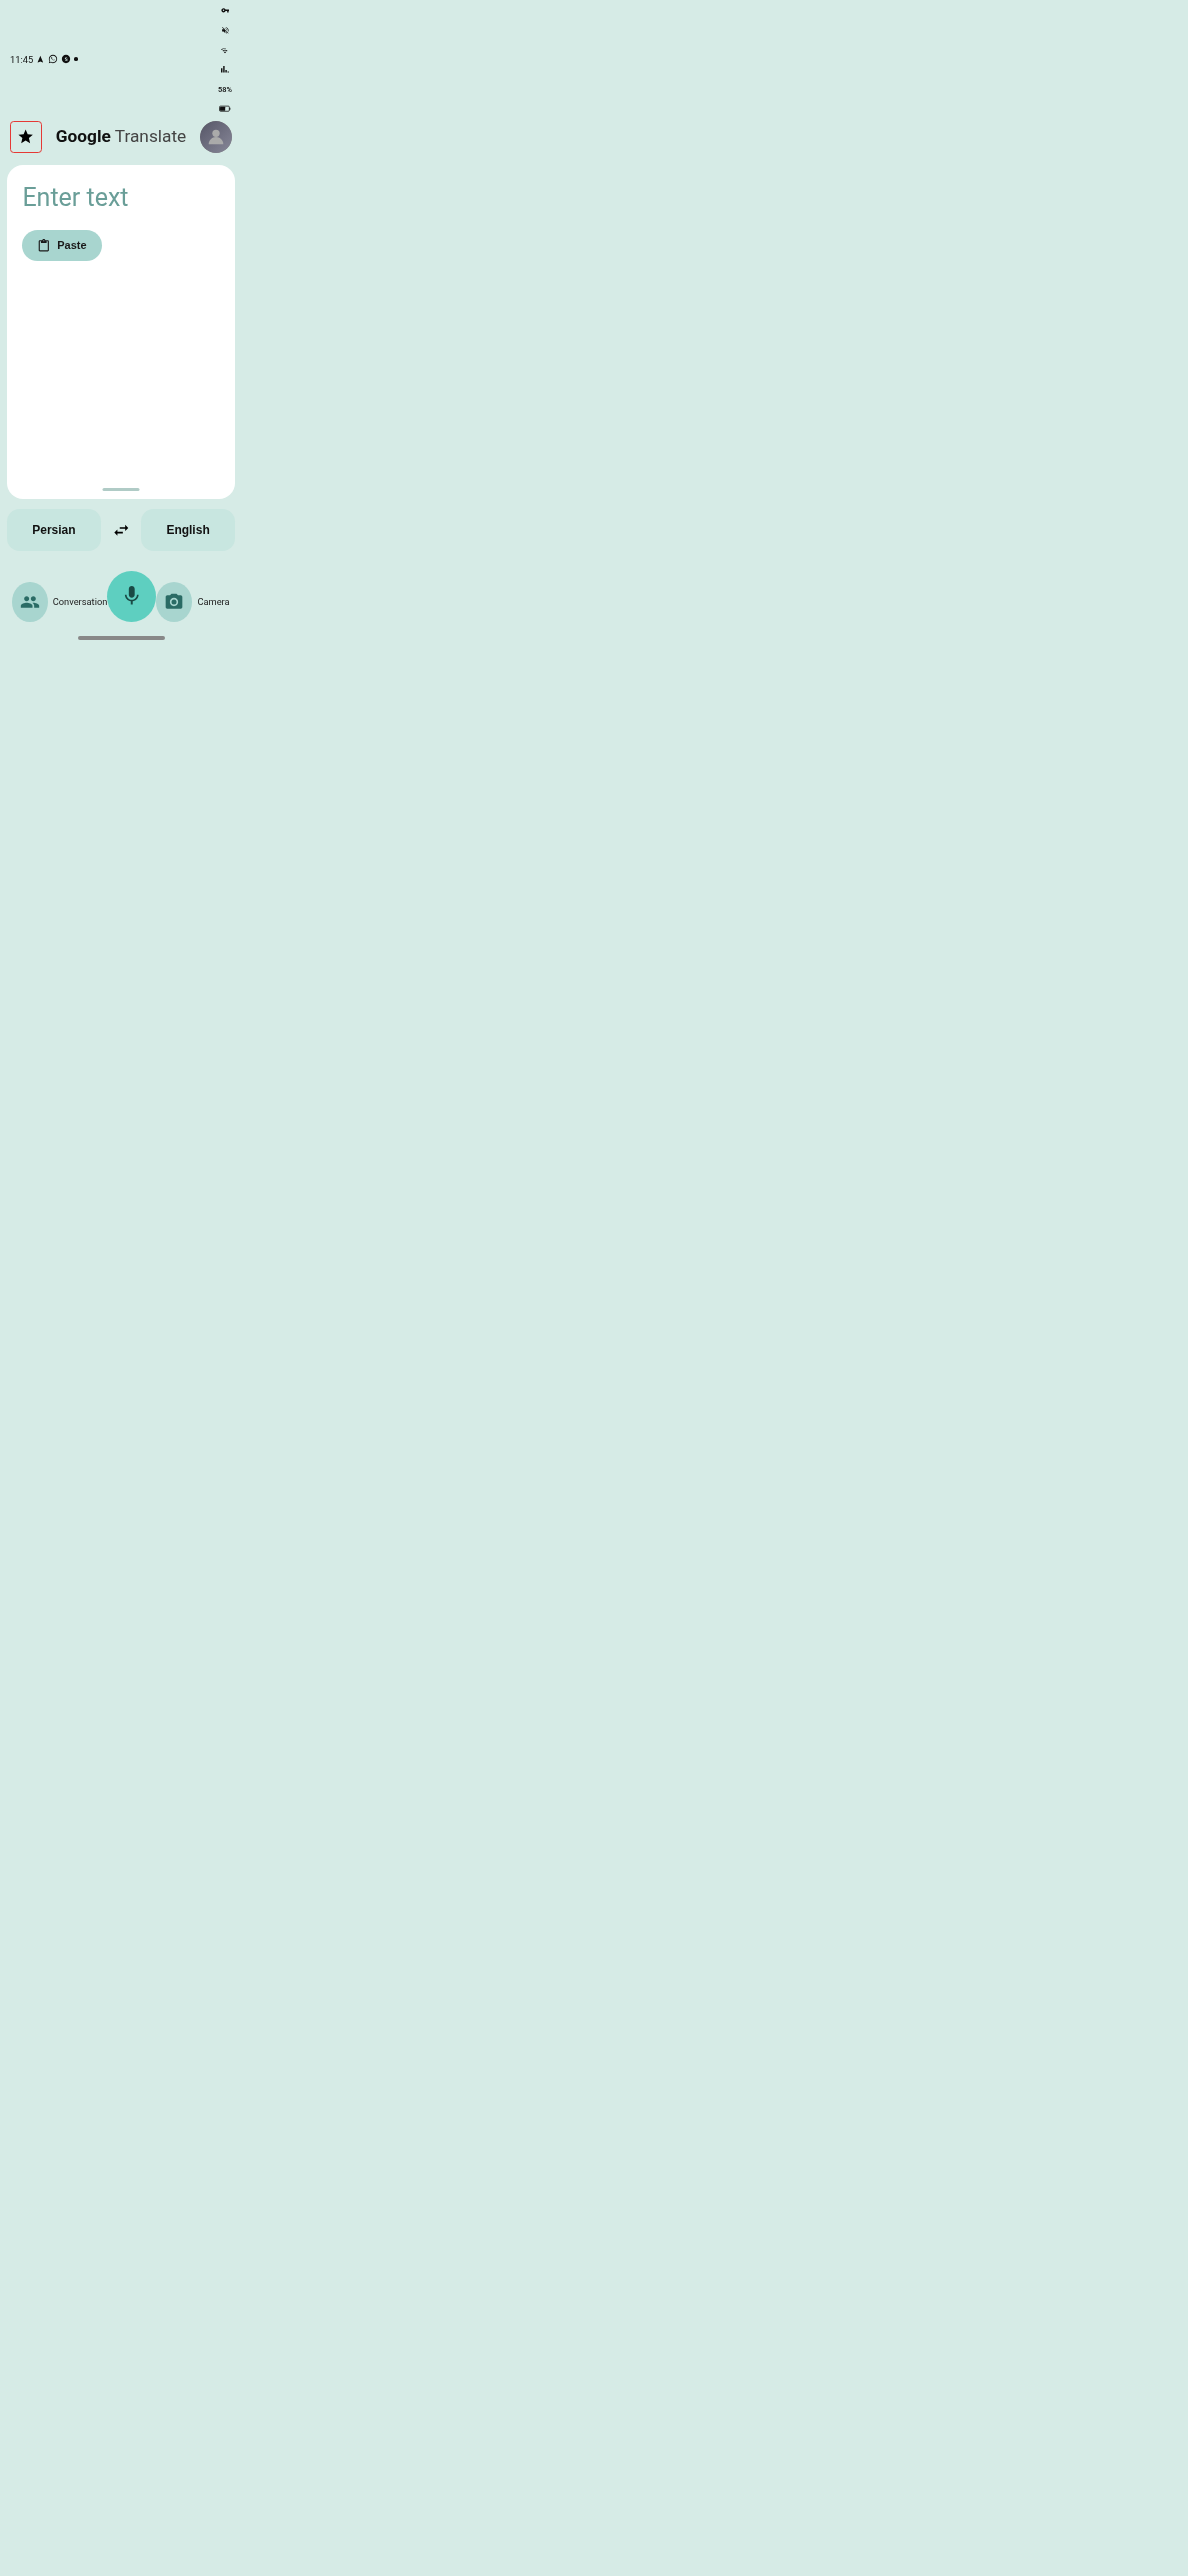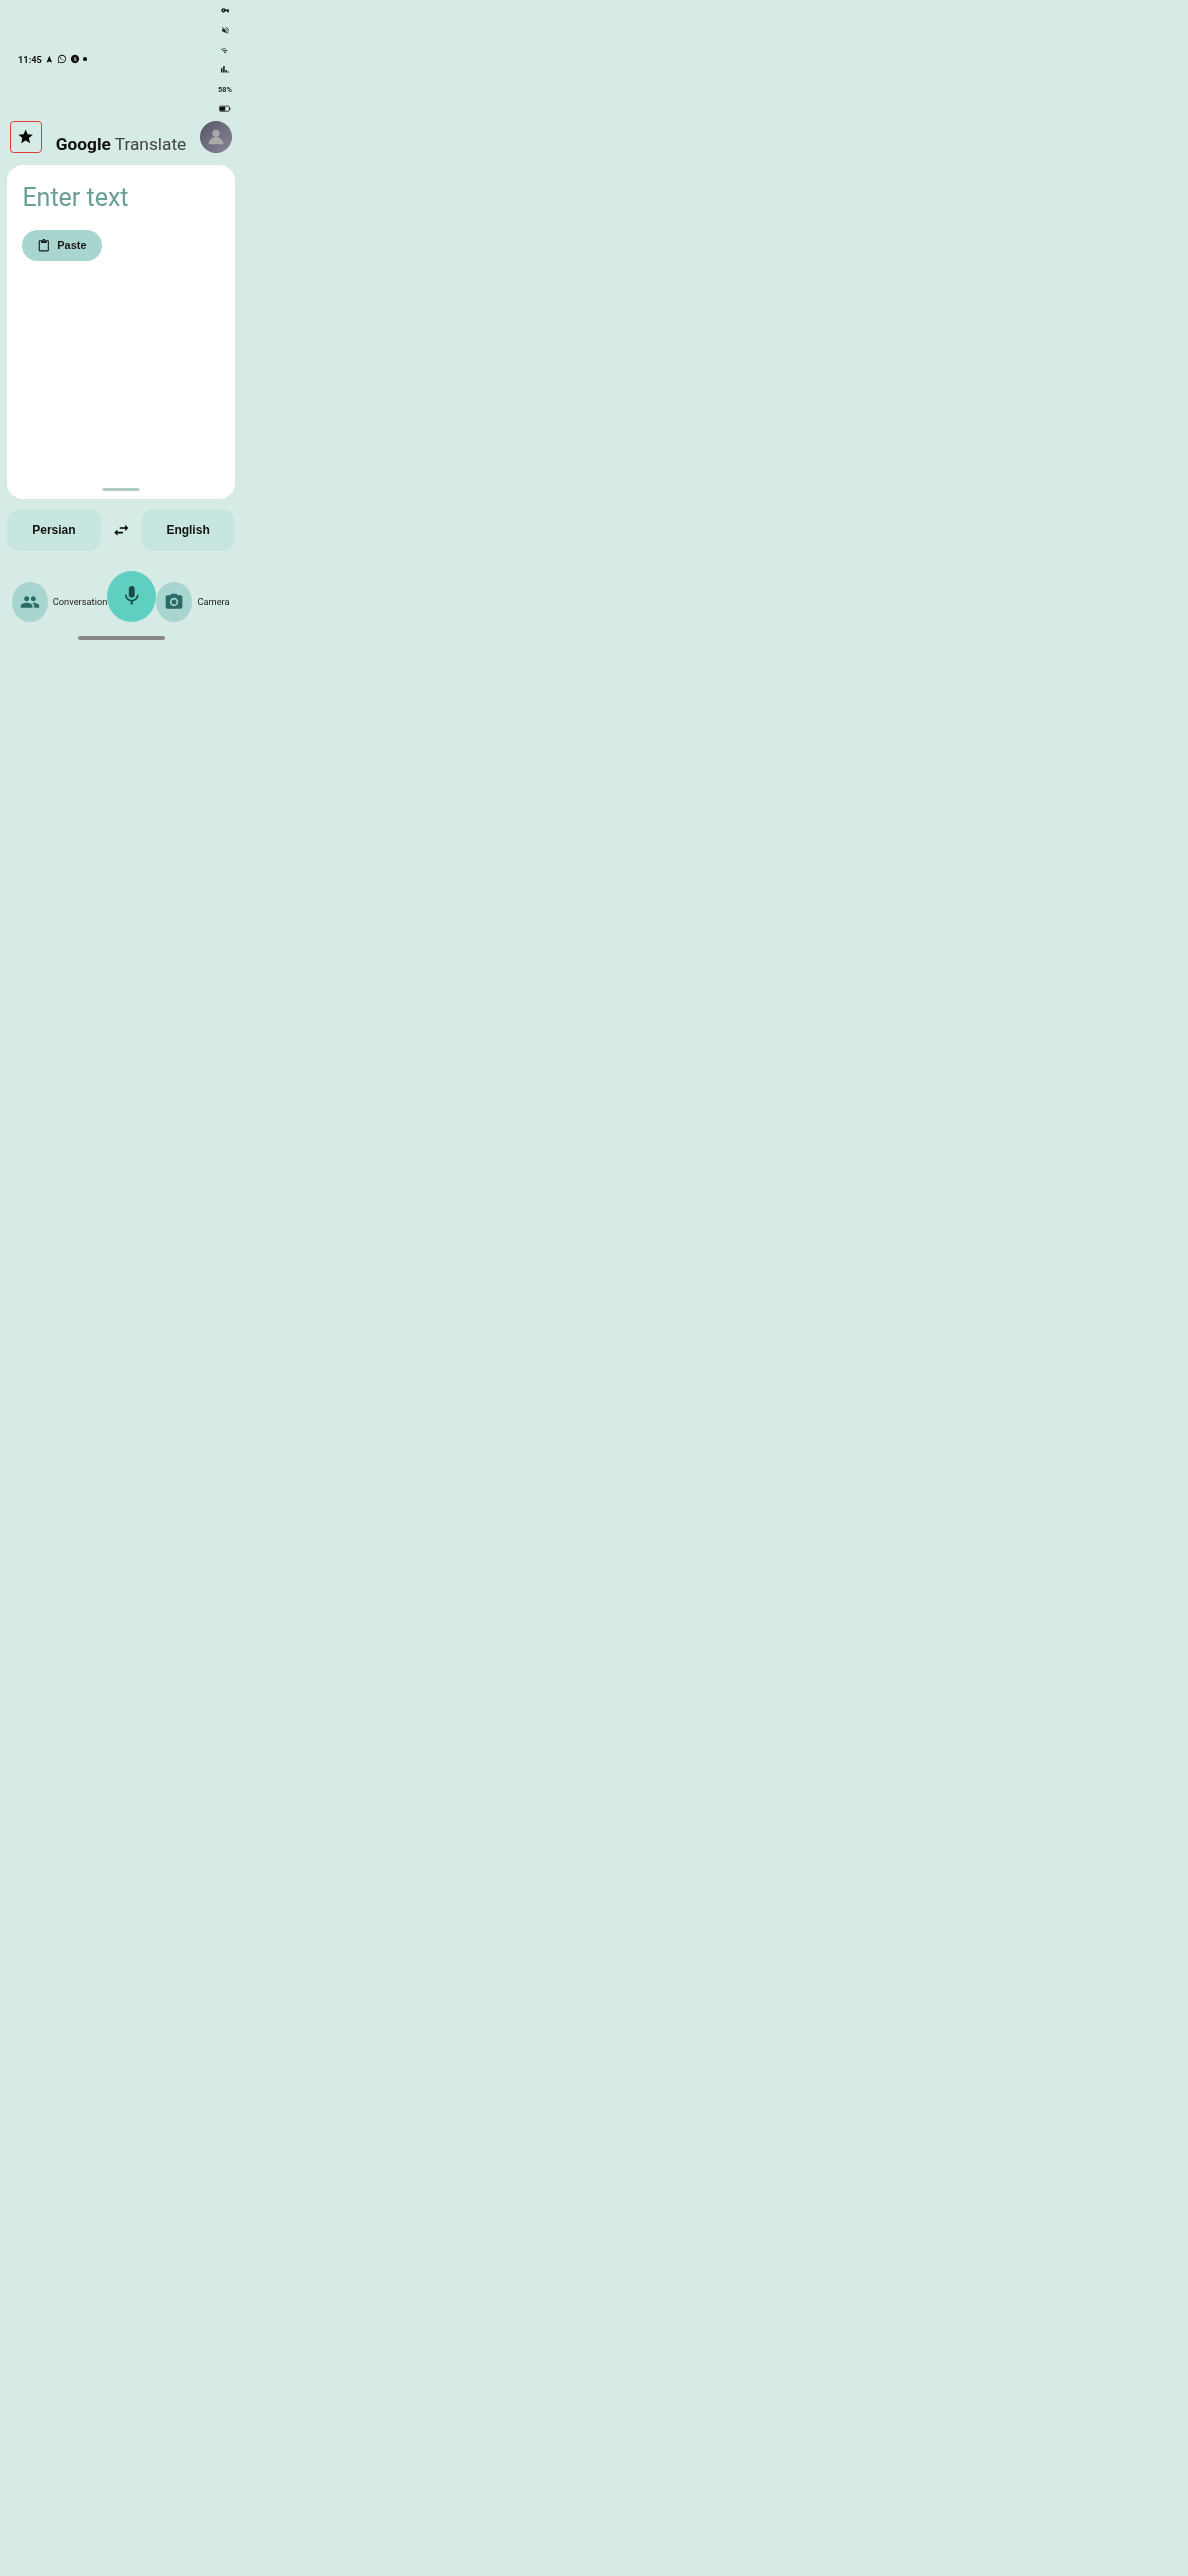--- a/index.html
+++ b/index.html
@@ -31,28 +31,27 @@
     }
     .status-right {
       display: flex;
       align-items: center;
       gap: 11px;
       font-size: 7.4px;
       flex-direction: column;
     }
     .status-time {
       font-size: 9.3px;
-      font-weight: 700;
-      margin-left: 8px;
+      font-weight: 400;
     }
 
     
     .header {
       display: flex;
-      align-items: flex-end;
+      align-items: center;
       justify-content: space-between;
       padding: 5px 10px 7.4px;
     }
     .star-btn {
       width: 32px;
       height: 32px;
       border: 1.5px solid #e53935;
       border-radius: 3.7px;
       display: flex;
       align-items: center;

